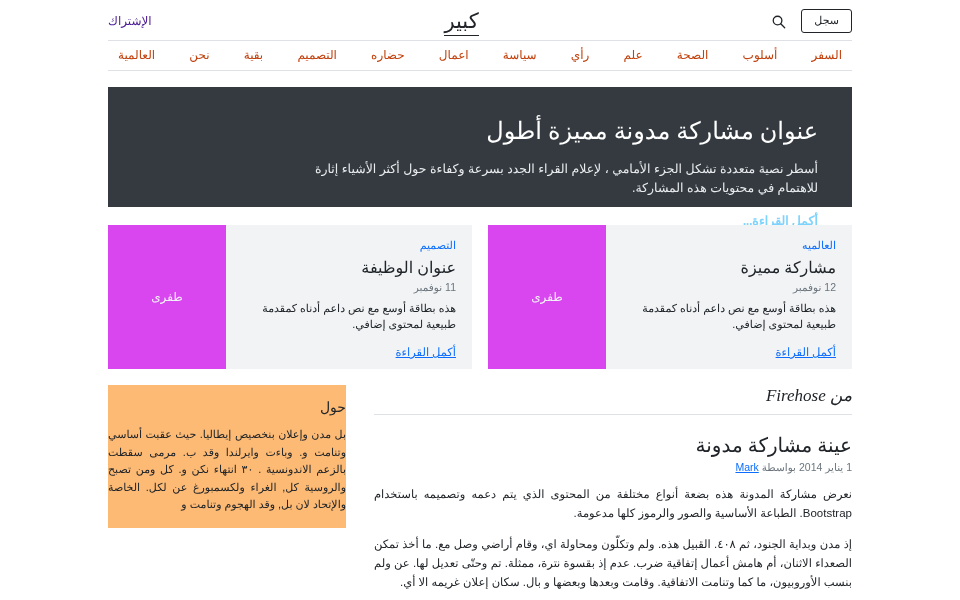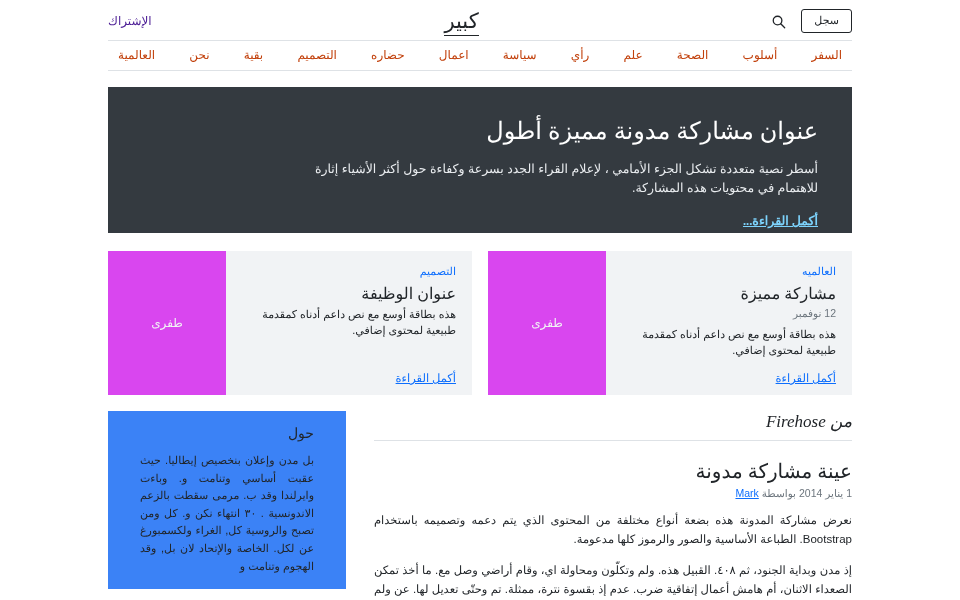--- a/index.html
+++ b/index.html
@@ -59,21 +59,21 @@
     color: #c2410c; text-decoration: none; font-size: 12px;
     white-space: nowrap; padding: 0 6px;
     font-family: "Liberation Serif", serif;
   }
 
   
   .hero {
     margin: 16px 108px 0 108px;
     background: #343a40; color: #fff;
     padding: 30px 34px 40px 34px;
-    height: 146px;
+    height: 120px;
   }
   .hero h1 {
     margin: 0 0 14px 0; font-size: 24px; font-weight: normal;
     line-height: 1.2;
   }
   .hero p {
     margin: 0 0 14px 0; font-size: 12.5px; line-height: 1.5; color: #e9ecef;
     max-width: 540px;
     font-family: "Liberation Sans", sans-serif;
   }
@@ -128,21 +128,21 @@
     font-size: 10.5px; color: #6c757d; margin: 0 0 12px 0;
     font-family: "Liberation Sans", sans-serif;
   }
   .post .meta a { color: #0d6efd; text-decoration: underline; }
   .post p {
     font-size: 11.5px; line-height: 1.65; margin: 0 0 12px 0;
     text-align: justify;
     font-family: "Liberation Sans", sans-serif;
   }
 
-  .widget { background: #3b82f6; padding: 14px 32px; margin-bottom: 16px; }
+  .widget { background: #fdba74; padding: 14px 0; margin-bottom: 16px; }
   .widget h4 { margin: 0 0 10px 0; font-size: 14px; font-weight: normal; }
   .widget p { margin: 0; font-size: 11px; line-height: 1.6; text-align: justify;
     font-family: "Liberation Sans", sans-serif; }
 </style>
 </head>
 <body>
 
 <div class="page">
 
   <div class="topbar">
@@ -189,20 +189,21 @@
         <div class="excerpt">هذه بطاقة أوسع مع نص داعم أدناه كمقدمة طبيعية لمحتوى إضافي.</div>
         <a class="more" href="#">أكمل القراءة</a>
       </div>
       <div class="thumb">طفرى</div>
     </article>
 
     <article class="card">
       <div class="body">
         <div class="cat">التصميم</div>
         <h3 class="title">عنوان الوظيفة</h3>
+        <div class="date">11 نوفمبر</div>
         <div class="excerpt">هذه بطاقة أوسع مع نص داعم أدناه كمقدمة طبيعية لمحتوى إضافي.</div>
         <a class="more" href="#">أكمل القراءة</a>
       </div>
       <div class="thumb">طفرى</div>
     </article>
   </section>
 
   <div class="content">
     <main class="main">
       <h3 class="section">من Firehose</h3>

